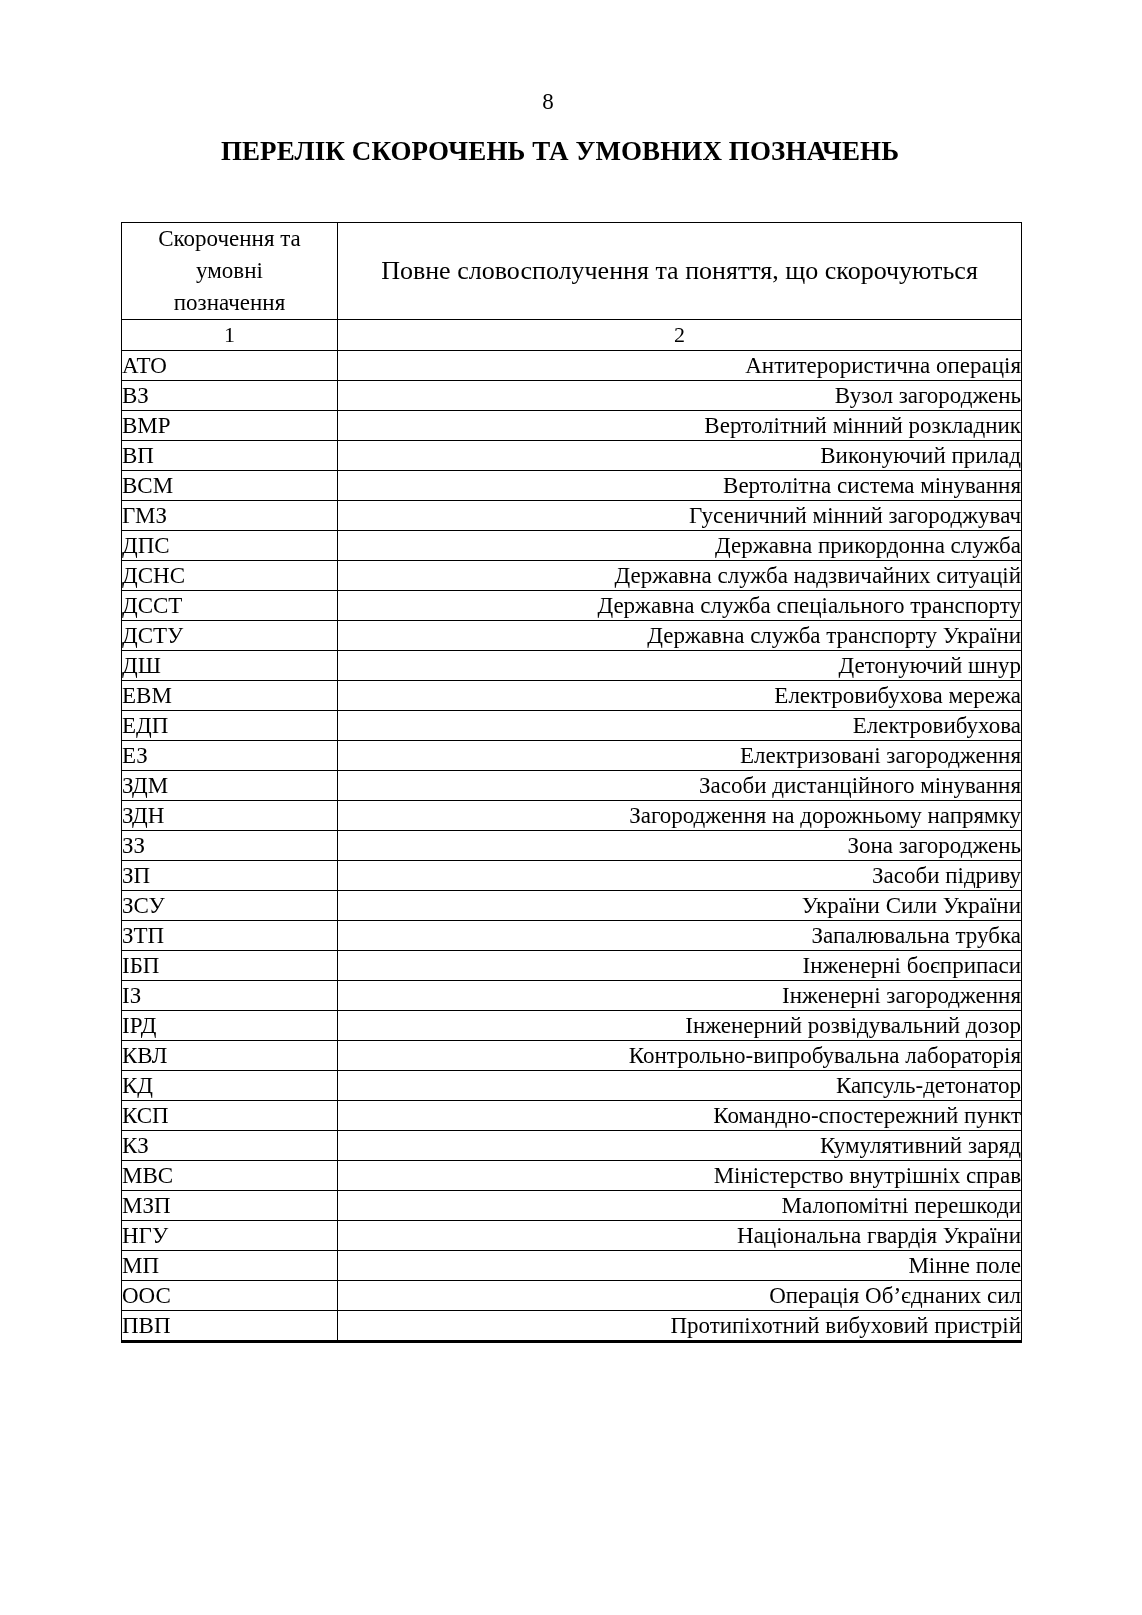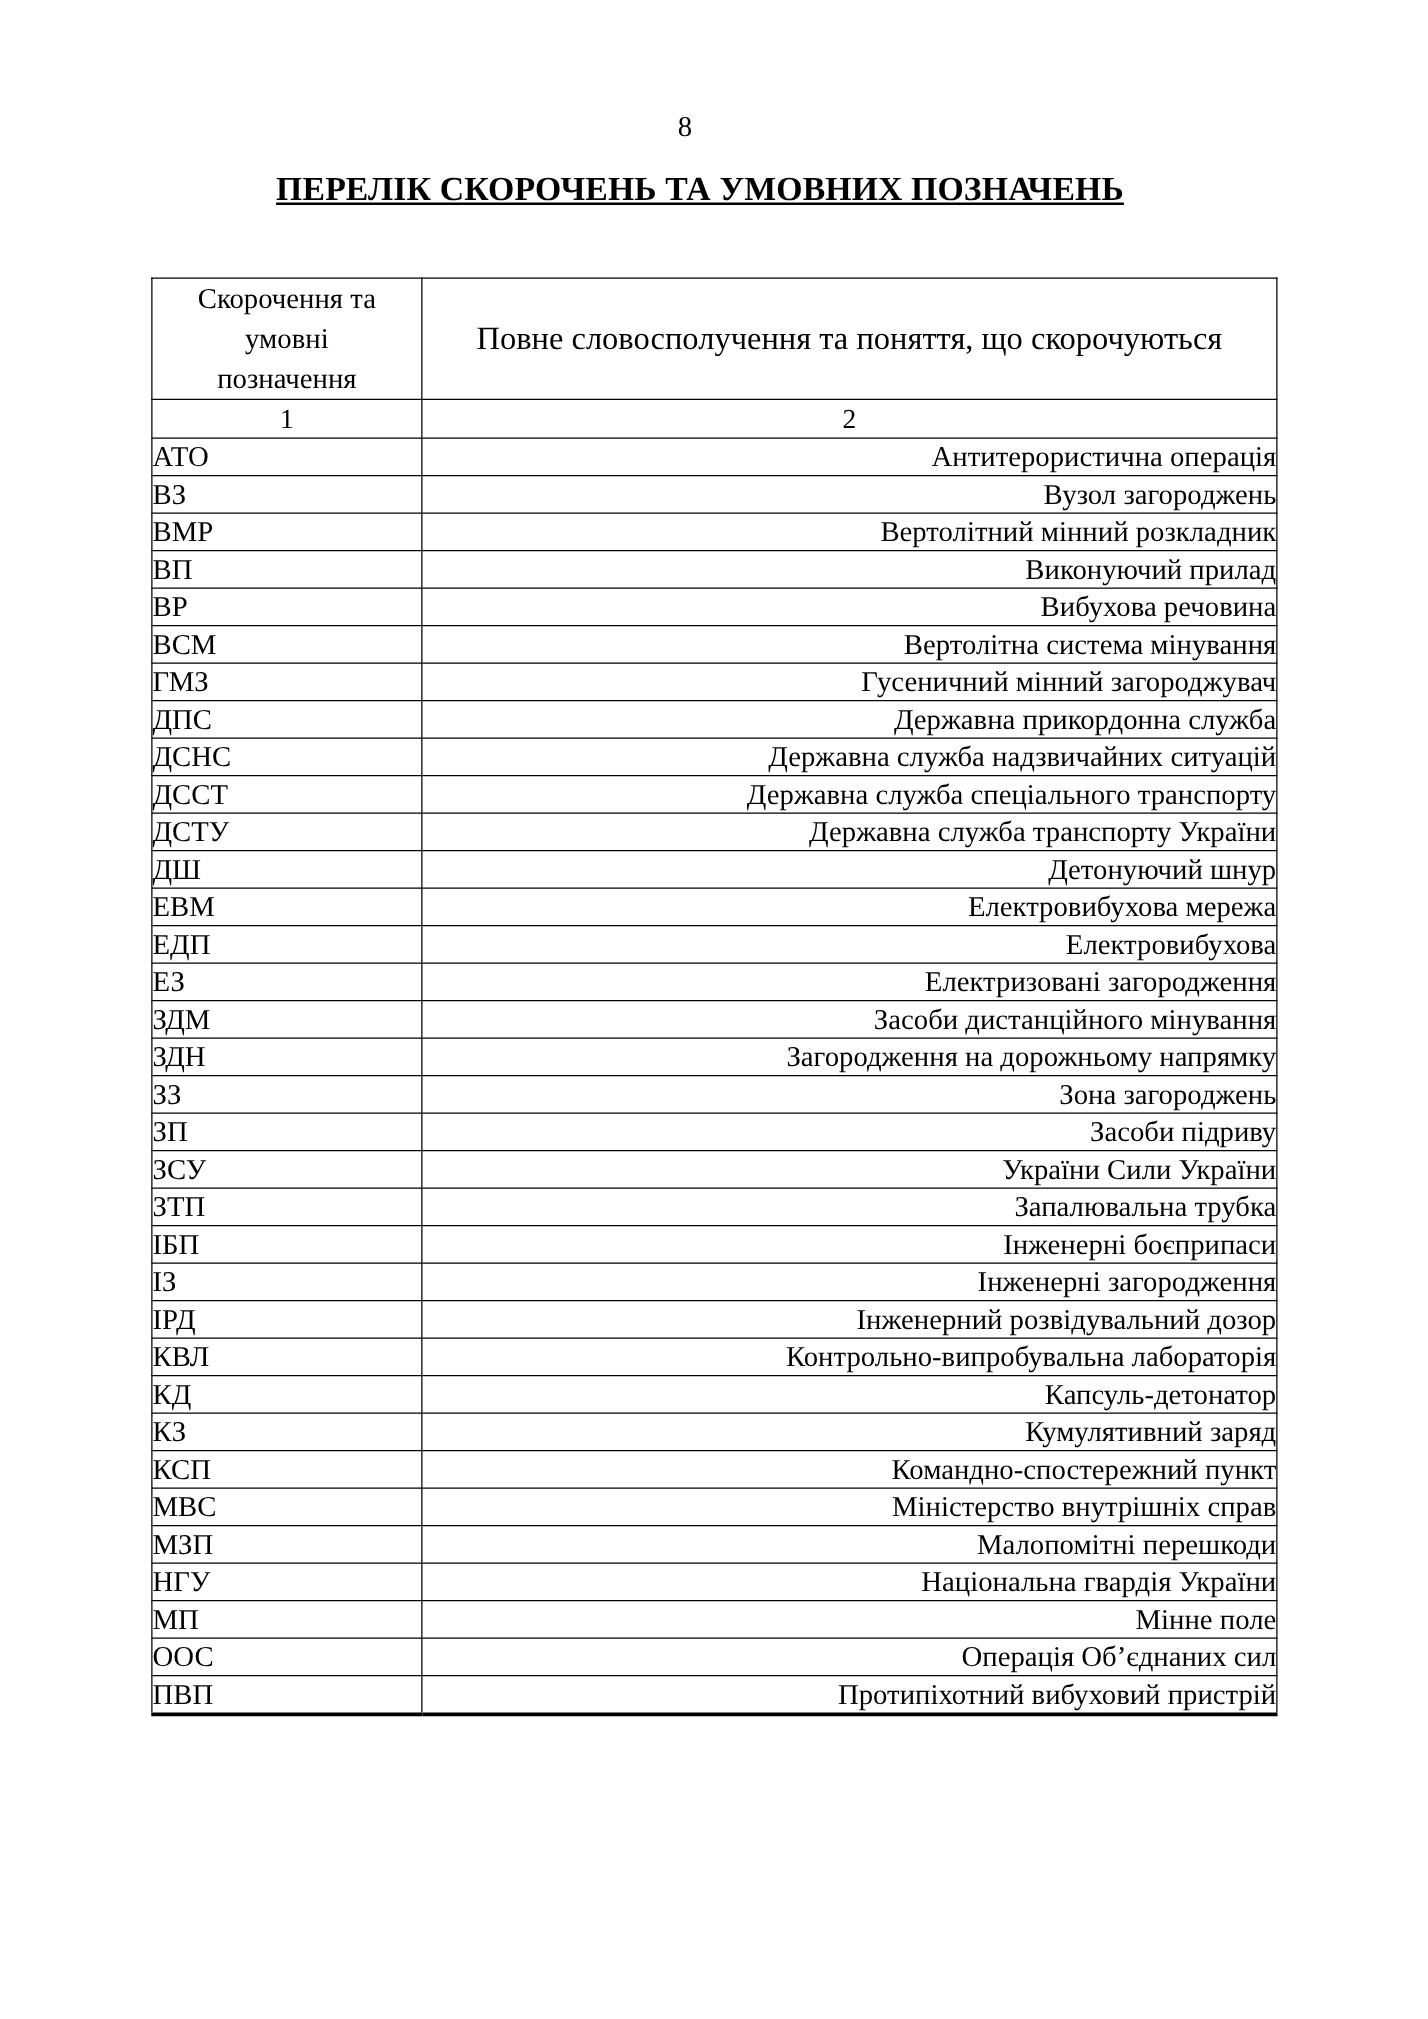--- a/index.html
+++ b/index.html
@@ -39,21 +39,20 @@
     position: absolute;
     top: 134px;
     left: 0;
     width: 1120px;
     text-align: center;
     font-size: 27px;
     line-height: 34px;
     font-weight: bold;
     letter-spacing: 0.1px;
     white-space: nowrap;
-    text-decoration: underline;
   }
 
   
   .table-wrap {
     position: absolute;
     top: 190px;
     left: 121px;
     width: 900px;
     margin-top: 32px;
   }
@@ -156,24 +155,20 @@
           </tr>
           <tr class="body-row">
             <td class="cell-abbr">ВМР</td>
             <td class="cell-full">Вертолітний мінний розкладник</td>
           </tr>
           <tr class="body-row">
             <td class="cell-abbr">ВП</td>
             <td class="cell-full">Виконуючий прилад</td>
           </tr>
           <tr class="body-row">
-            <td class="cell-abbr">ВР</td>
-            <td class="cell-full">Вибухова речовина</td>
-          </tr>
-          <tr class="body-row">
             <td class="cell-abbr">ВСМ</td>
             <td class="cell-full">Вертолітна система мінування</td>
           </tr>
           <tr class="body-row">
             <td class="cell-abbr">ГМЗ</td>
             <td class="cell-full">Гусеничний мінний загороджувач</td>
           </tr>
           <tr class="body-row">
             <td class="cell-abbr">ДПС</td>
             <td class="cell-full">Державна прикордонна служба</td>
@@ -244,26 +239,26 @@
           </tr>
           <tr class="body-row">
             <td class="cell-abbr">КВЛ</td>
             <td class="cell-full">Контрольно-випробувальна лабораторія</td>
           </tr>
           <tr class="body-row">
             <td class="cell-abbr">КД</td>
             <td class="cell-full">Капсуль-детонатор</td>
           </tr>
           <tr class="body-row">
+            <td class="cell-abbr">КСП</td>
+            <td class="cell-full">Командно-спостережний пункт</td>
+          </tr>
+          <tr class="body-row">
             <td class="cell-abbr">КЗ</td>
             <td class="cell-full">Кумулятивний заряд</td>
-          </tr>
-          <tr class="body-row">
-            <td class="cell-abbr">КСП</td>
-            <td class="cell-full">Командно-спостережний пункт</td>
           </tr>
           <tr class="body-row">
             <td class="cell-abbr">МВС</td>
             <td class="cell-full">Міністерство внутрішніх справ</td>
           </tr>
           <tr class="body-row">
             <td class="cell-abbr">МЗП</td>
             <td class="cell-full">Малопомітні перешкоди</td>
           </tr>
           <tr class="body-row">

